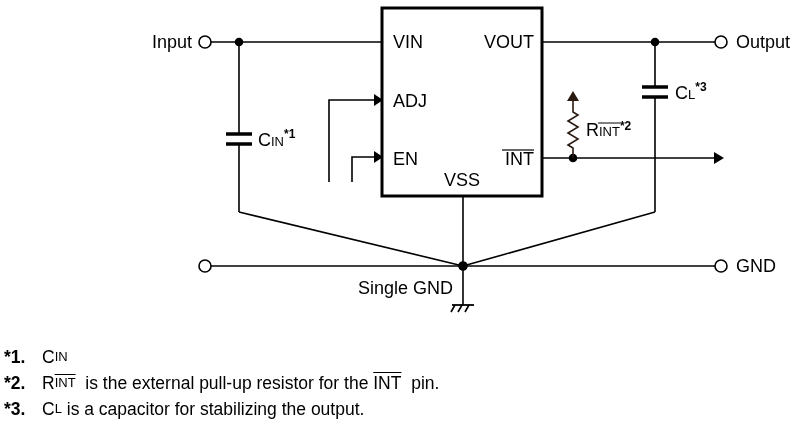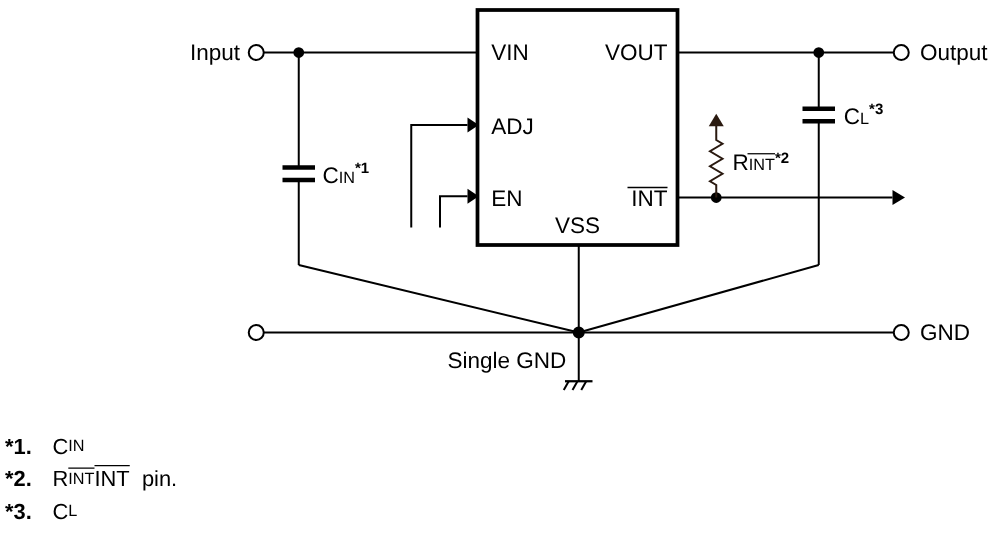--- a/index.html
+++ b/index.html
@@ -95,21 +95,23 @@
 <div class="notes">
   <div class="note">
     <span class="num">*1.</span>
     <span>C</span>
       <span class="small">IN</span>
   </div>
   <div class="note">
     <span class="num">*2.</span>
     <span>R</span>
       <span class="small ovl">INT</span>
+      <span style="white-space:pre">  is the external pull-up resistor for the </span>
       <span class="ovl">INT</span>
       <span style="white-space:pre">  pin.</span>
   </div>
   <div class="note">
     <span class="num">*3.</span>
     <span>C</span>
       <span class="small">L</span>
+      <span style="white-space:pre"> is a capacitor for stabilizing the output.</span>
   </div>
 </div>
 
 </body></html>

